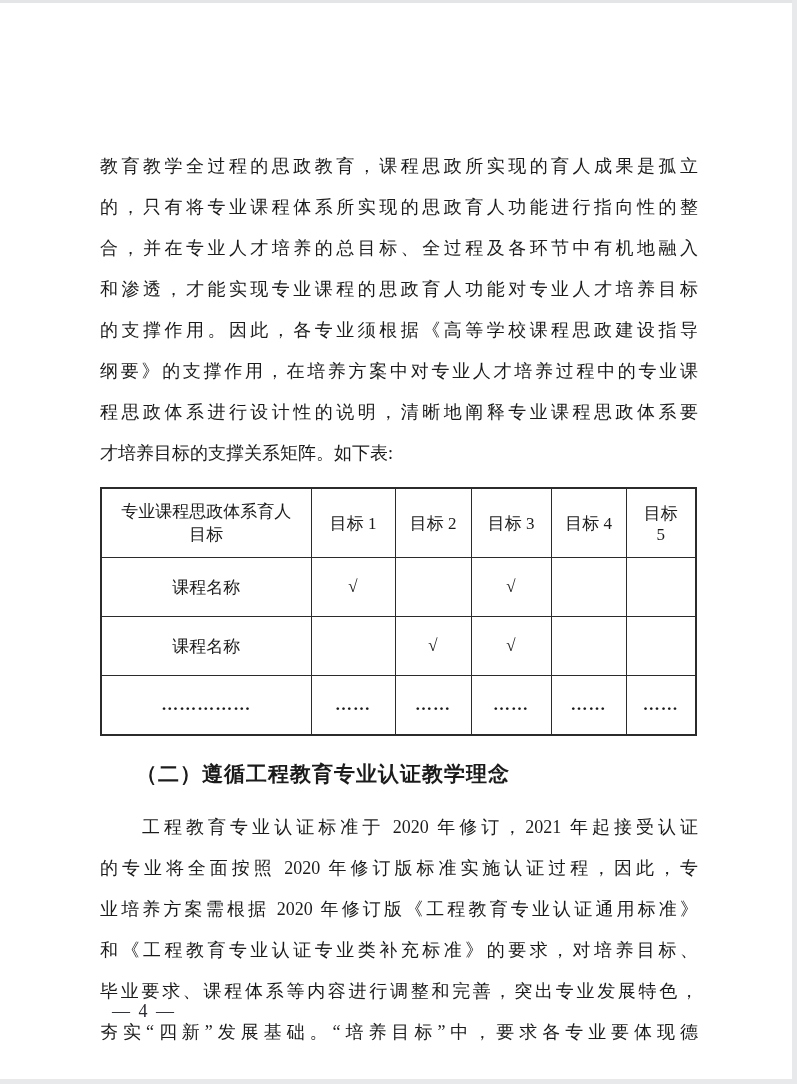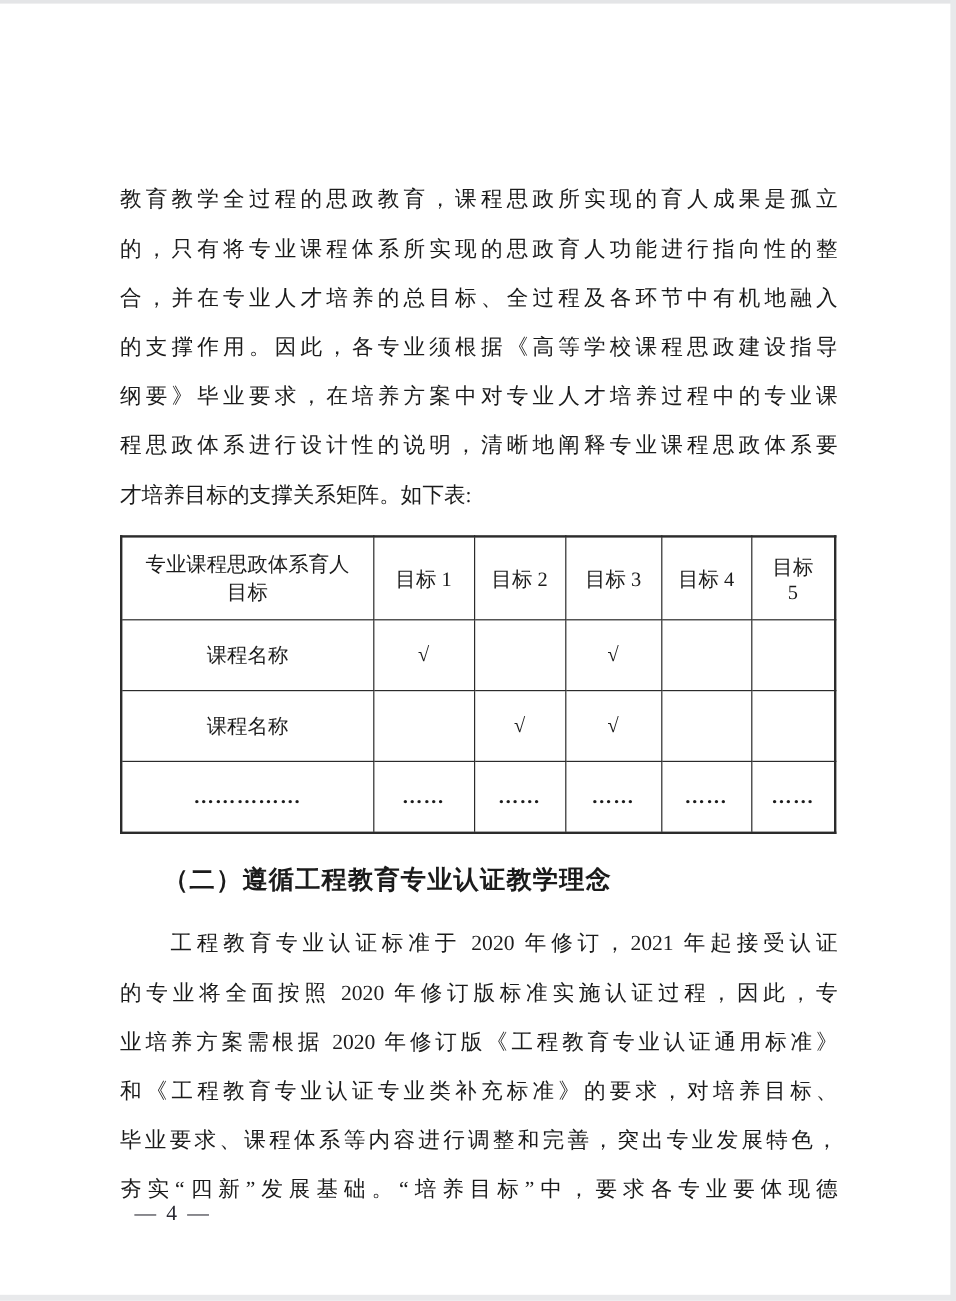--- a/index.html
+++ b/index.html
@@ -103,22 +103,23 @@
 <div class="edge-top"></div>
 <div class="edge-right"></div>
 <div class="edge-bottom"></div>
 
 <div class="content">
 
   <div class="para">
     <div class="line">教育教学全过程的思政教育，课程思政所实现的育人成果是孤立</div>
     <div class="line">的，只有将专业课程体系所实现的思政育人功能进行指向性的整</div>
     <div class="line">合，并在专业人才培养的总目标、全过程及各环节中有机地融入</div>
+    <div class="line">和渗透，才能实现专业课程的思政育人功能对专业人才培养目标</div>
     <div class="line">的支撑作用。因此，各专业须根据《高等学校课程思政建设指导</div>
-    <div class="line">纲要》毕业要求，在培养方案中对专业人才培养过程中的专业课</div>
+    <div class="line">纲要》的支撑作用，在培养方案中对专业人才培养过程中的专业课</div>
     <div class="line">程思政体系进行设计性的说明，清晰地阐释专业课程思政体系要</div>
     <div class="line line--last">才培养目标的支撑关系矩阵。如下表:</div>
   </div>
 
   <table class="matrix">
     <colgroup>
       <col style="width:210px">
       <col style="width:84px">
       <col style="width:76px">
       <col style="width:80px">

